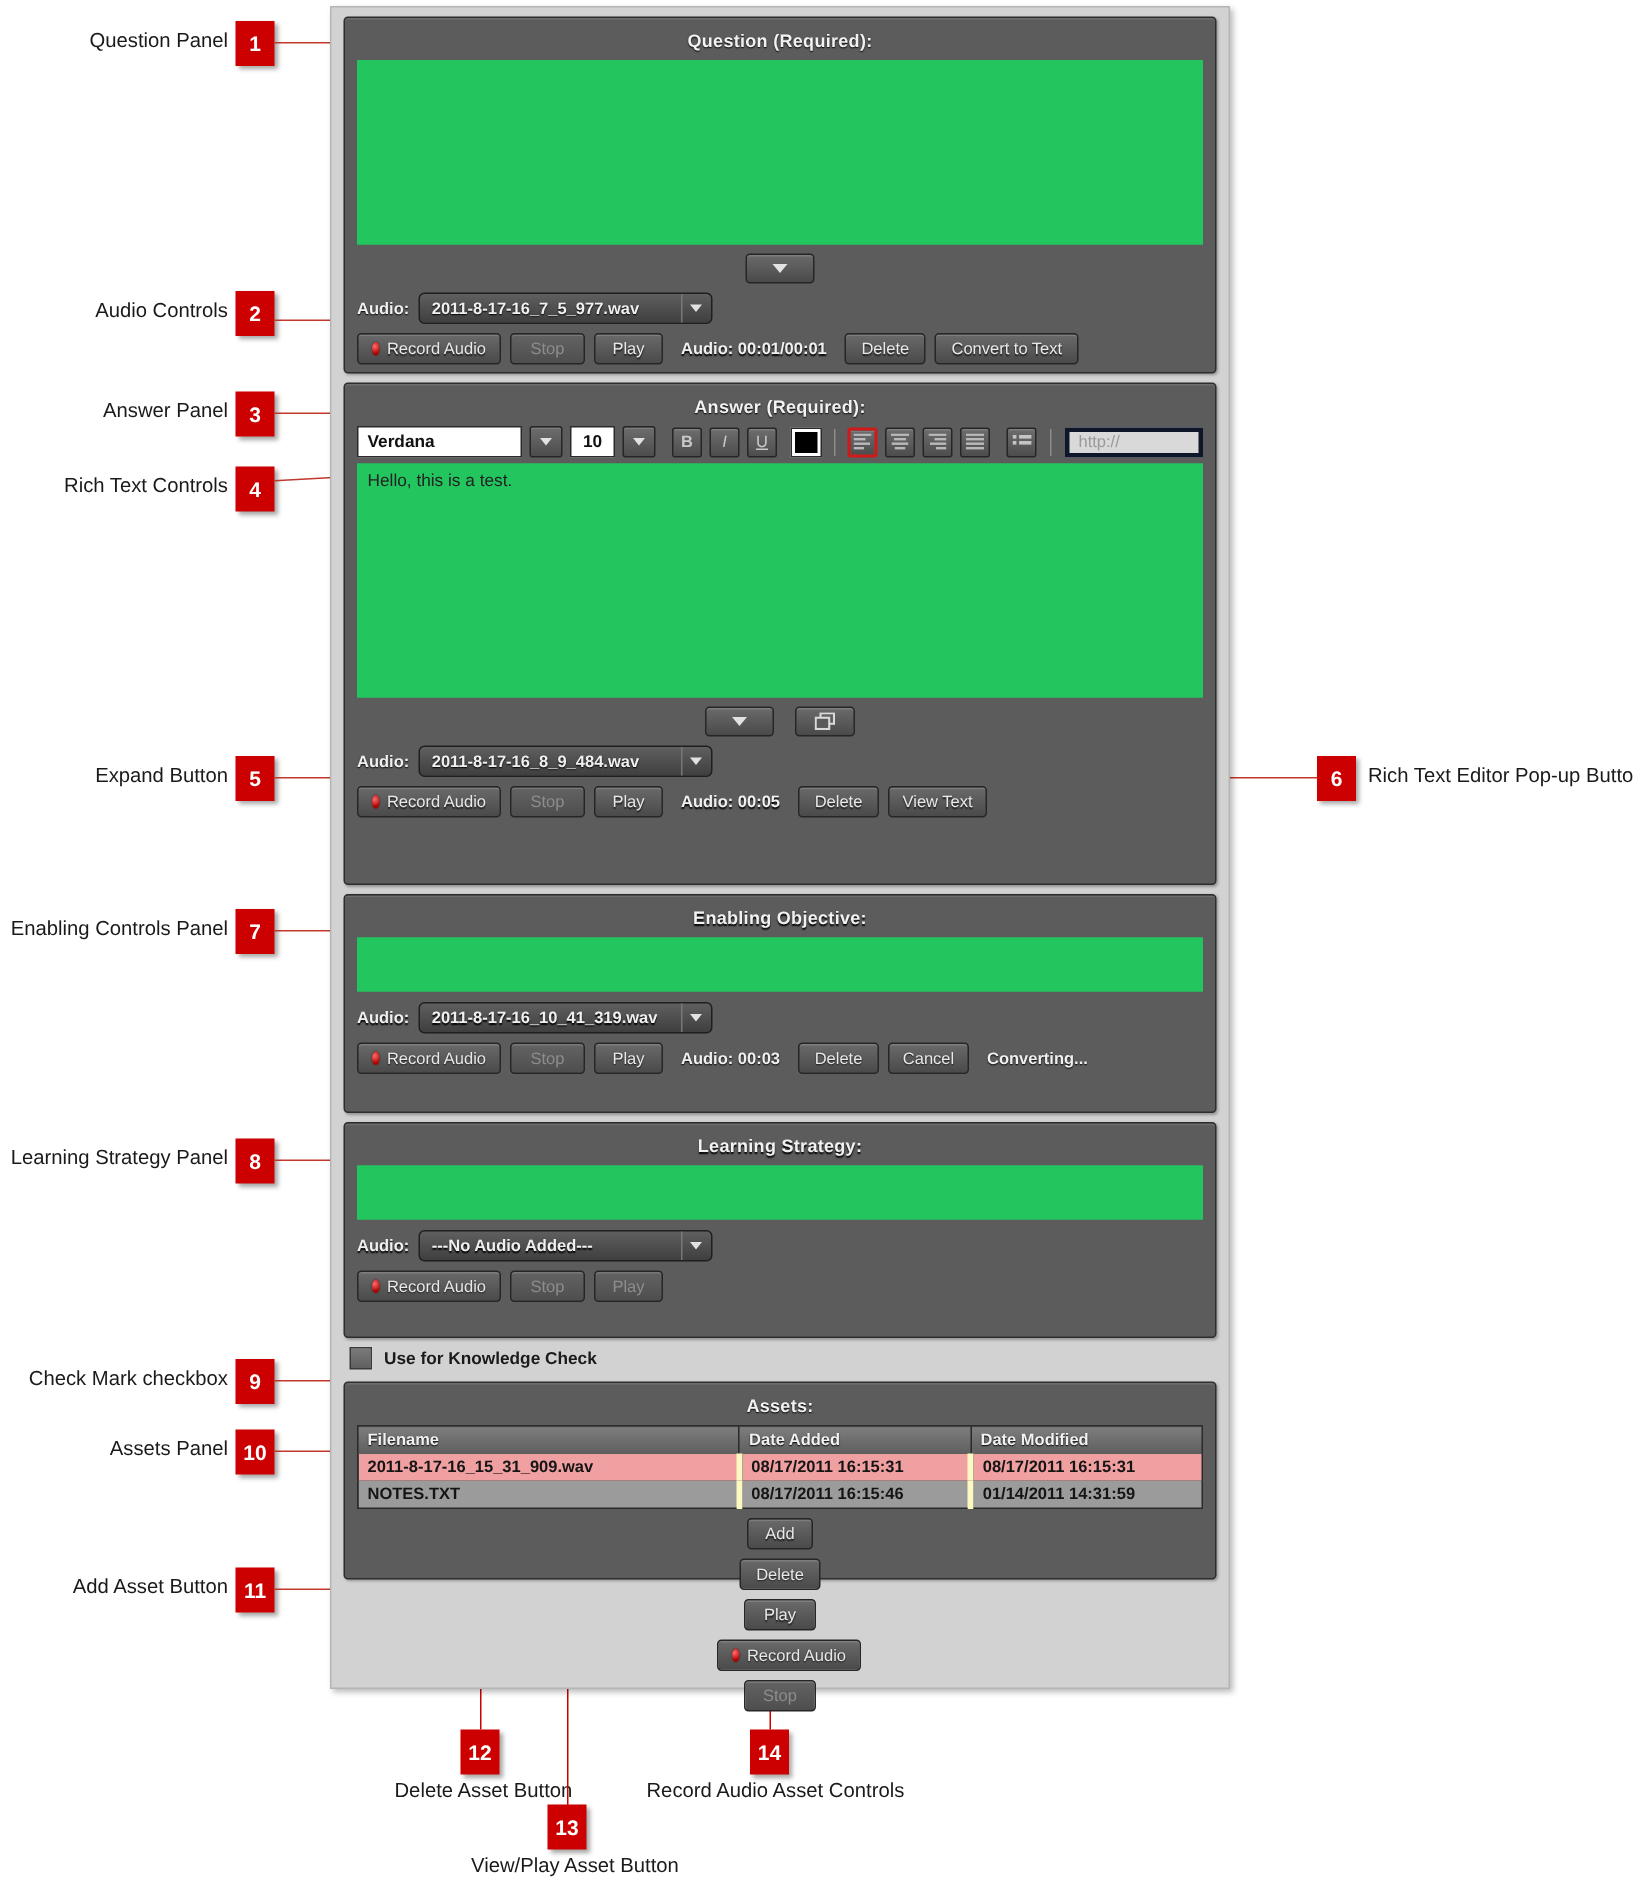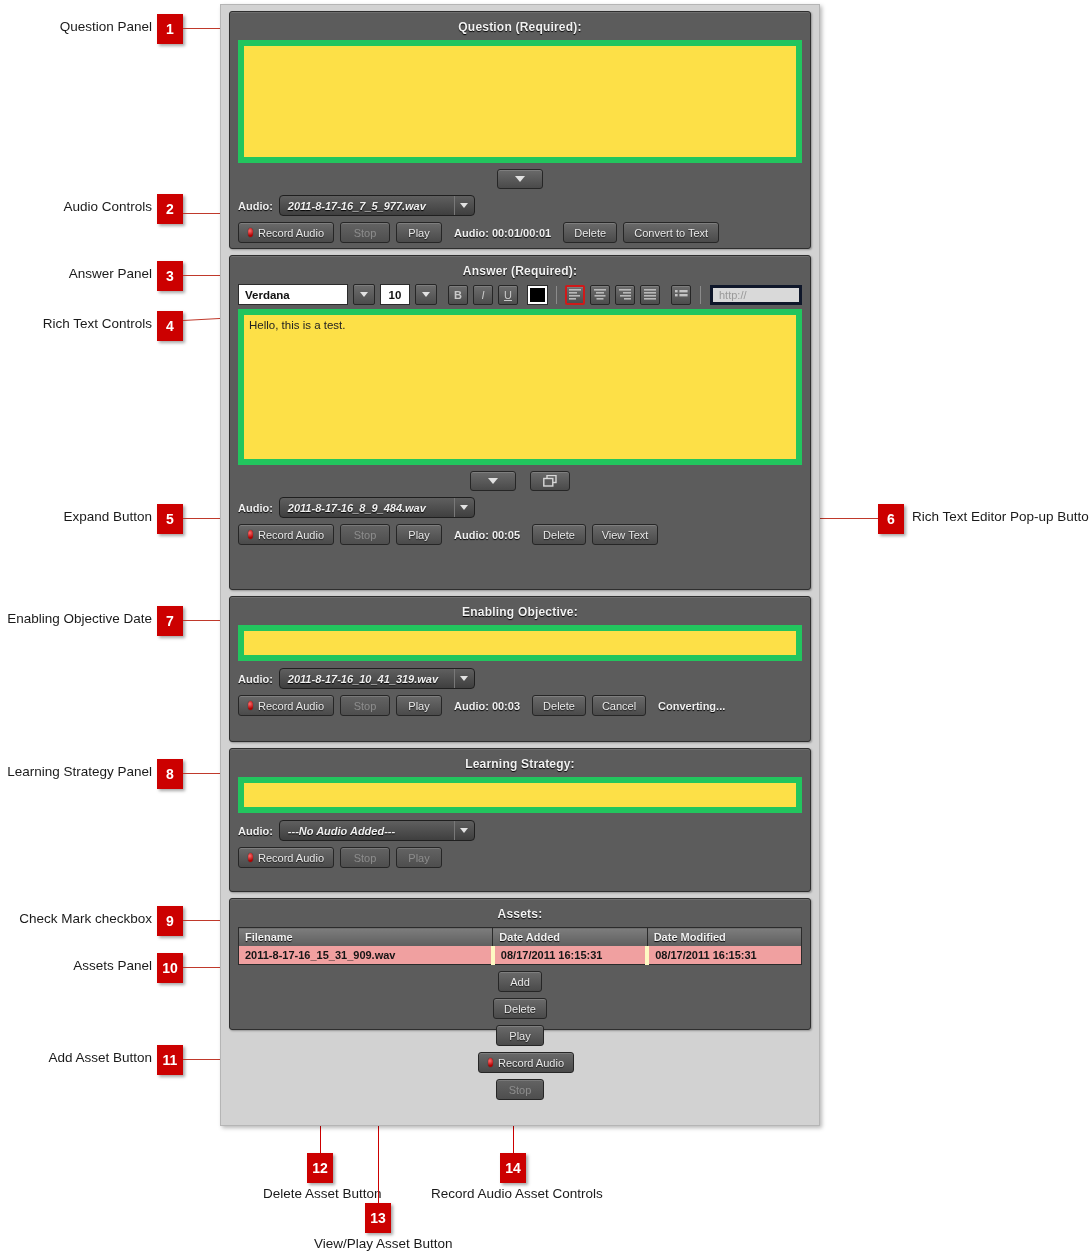--- a/index.html
+++ b/index.html
@@ -39,21 +39,21 @@
     border-radius:3px;
     box-shadow:inset 0 1px 0 #6e6e6e, 1px 1px 2px rgba(0,0,0,.3);
     padding:6px 8px 8px 8px;
     box-sizing:border-box;
   }
   .panel-title{
     text-align:center;color:#f2f2f2;font-size:12px;font-weight:bold;
     text-shadow:0 1px 1px #000;margin:2px 0 6px 0;letter-spacing:.2px;
   }
   .white-box{
-    background:#fde047;border:6px solid #22c55e;box-sizing:border-box;
+    background:#22c55e;border:2px solid #22c55e;box-sizing:border-box;
     color:#222;font-size:11.5px;padding:4px 5px;overflow:hidden;
   }
 
   
   .btn{
     display:inline-flex;align-items:center;justify-content:center;
     background:linear-gradient(#6a6a6a,#4a4a4a);
     border:1px solid #262626;border-radius:3px;
     color:#e9e9e9;font-size:11px;font-weight:normal;
     text-shadow:0 1px 1px #1a1a1a;
@@ -68,21 +68,21 @@
     margin-right:5px;display:inline-block;box-shadow:0 0 1px #400;
   }
 
   
   .sel{
     display:inline-flex;align-items:center;height:21px;
     background:linear-gradient(#5f5f5f,#3f3f3f);
     border:1px solid #1f1f1f;border-radius:4px;box-sizing:border-box;
     padding:0 0 0 8px;position:relative;cursor:pointer;
   }
-  .sel .sel-val{color:#f0f0f0;font-size:11px;font-weight:bold;text-shadow:0 1px 1px #000;flex:1;font-style:italic;}
+  .sel .sel-val{color:#f0f0f0;font-size:11px;font-weight:bold;text-shadow:0 1px 1px #000;flex:1;}
   .sel .sel-arrow{
     width:19px;height:19px;display:flex;align-items:center;justify-content:center;
     border-left:1px solid #787878;margin-left:6px;
   }
   .caret{
     width:0;height:0;border-left:4px solid transparent;border-right:4px solid transparent;
     border-top:5px solid #e2e2e2;
   }
 
   .lbl{color:#f0f0f0;font-size:11px;font-weight:bold;text-shadow:0 1px 1px #000;}
@@ -170,21 +170,21 @@
   <div class="ann-line h" style="left:183px;top:320px;width:96px;transform:rotate(-3.2deg);transform-origin:left center;"></div>
 
   <div class="ann-text r" style="left:0;top:509px;width:152px;">Expand Button</div>
   <div class="ann-badge" style="left:157px;top:504px;">5</div>
   <div class="ann-line h" style="left:183px;top:518px;width:300px;"></div>
 
   <div class="ann-line h" style="left:558px;top:518px;width:320px;"></div>
   <div class="ann-badge" style="left:878px;top:504px;">6</div>
   <div class="ann-text" style="left:912px;top:509px;">Rich Text Editor Pop-up Button</div>
 
-  <div class="ann-text r" style="left:0;top:611px;width:152px;">Enabling Objective Date</div>
+  <div class="ann-text r" style="left:0;top:611px;width:152px;">Enabling Controls Panel</div>
   <div class="ann-badge" style="left:157px;top:606px;">7</div>
   <div class="ann-line h" style="left:183px;top:620px;width:180px;"></div>
 
   <div class="ann-text r" style="left:0;top:764px;width:152px;">Learning Strategy Panel</div>
   <div class="ann-badge" style="left:157px;top:759px;">8</div>
   <div class="ann-line h" style="left:183px;top:773px;width:190px;"></div>
 
   <div class="ann-text r" style="left:0;top:911px;width:152px;">Check Mark checkbox</div>
   <div class="ann-badge" style="left:157px;top:906px;">9</div>
   <div class="ann-line h" style="left:183px;top:920px;width:55px;"></div>
@@ -393,37 +393,46 @@
     <div class="row" style="margin-top:6px;">
       <div class="btn" style="width:96px;">
         <span class="recdot"></span>
         <span>Record Audio</span>
       </div>
       <div class="btn disabled" style="width:50px;">Stop</div>
       <div class="btn disabled" style="width:46px;">Play</div>
     </div>
   </div>
 
+  <div class="chk-row">
+    <span class="chk"></span>
+    <span class="chk-label">Use for Knowledge Check</span>
+  </div>
 
   <div class="panel" style="height:132px;">
     <div class="panel-title">Assets:</div>
     <table class="atable">
       <thead>
         <tr>
           <th style="width:46%;">Filename</th>
           <th style="width:27%;">Date Added</th>
           <th style="width:27%;">Date Modified</th>
         </tr>
       </thead>
       <tbody>
         <tr class="selected">
           <td>2011-8-17-16_15_31_909.wav</td>
           <td>08/17/2011 16:15:31</td>
           <td>08/17/2011 16:15:31</td>
         </tr>
+        <tr>
+          <td>NOTES.TXT</td>
+          <td>08/17/2011 16:15:46</td>
+          <td>01/14/2011 14:31:59</td>
+        </tr>
       </tbody>
     </table>
     <div class="row" style="margin-top:6px;flex-direction:column;">
       <div class="btn" style="width:44px;">Add</div>
       <div class="btn" style="width:54px;">Delete</div>
       <div class="btn" style="width:48px;">Play</div>
       <div class="btn" style="width:96px;margin-left:12px;">
         <span class="recdot"></span>
         <span>Record Audio</span>
       </div>

